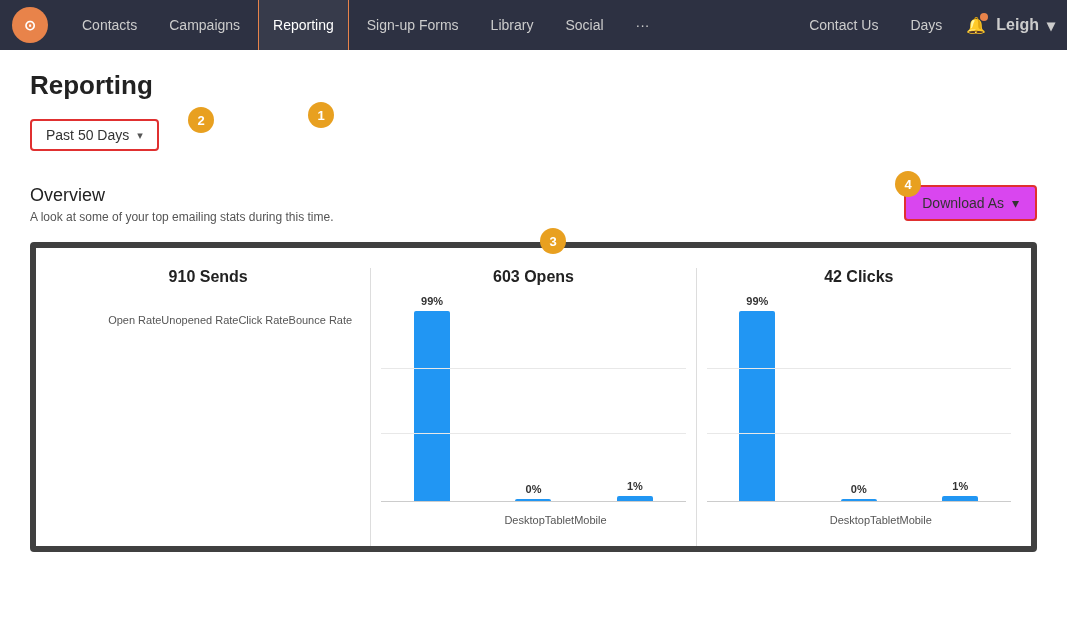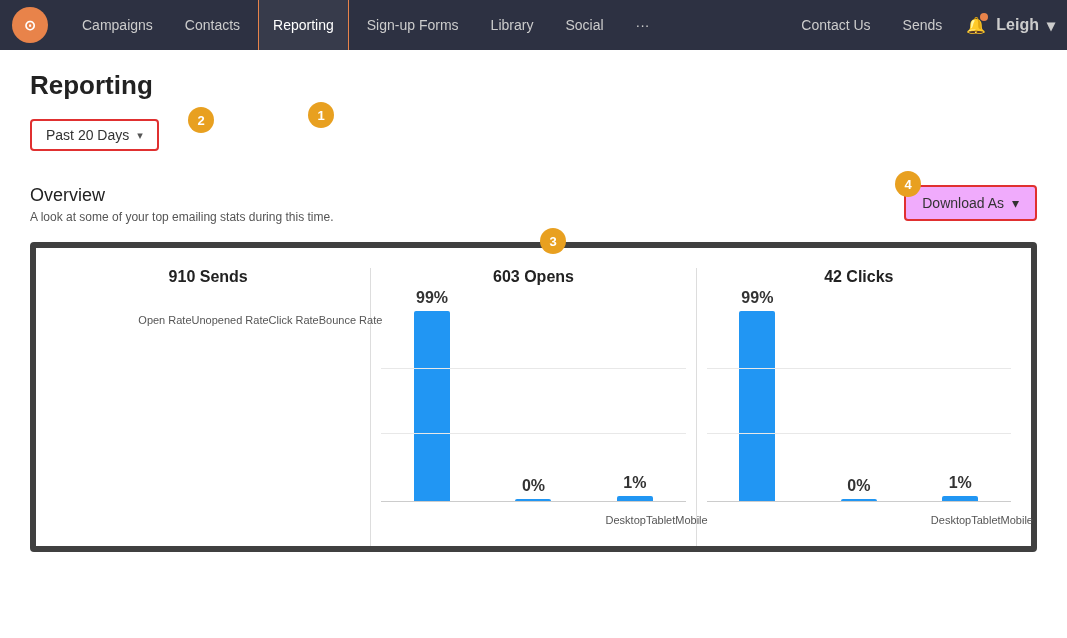--- a/index.html
+++ b/index.html
@@ -77,21 +77,21 @@
     .overview-sub { font-size: 12px; color: #555; }
 
     .download-btn-wrap { position: relative; }
     .download-btn {
       border: 2px solid #e03030;
       border-radius: 4px;
       padding: 8px 16px;
       font-size: 14px; color: #333;
       cursor: pointer;
       display: flex; align-items: center; gap: 8px;
-      background: #f0abfc;
+      background: #d946ef;
     }
 
     
     .chart-container {
       border: 6px solid #404040;
       border-radius: 4px;
       display: flex;
       padding: 20px 10px 0 10px;
       gap: 0;
       min-height: 300px;
@@ -128,74 +128,74 @@
     }
     .bars-area::before { top: 33%; }
     .bars-area::after { top: 66%; }
 
     .bar-group {
       display: flex;
       flex-direction: column;
       align-items: center;
       gap: 4px;
     }
-    .bar-pct { font-size: 16px; color: #333; font-weight: bold; }
+    .bar-pct { font-size: 11px; color: #333; font-weight: bold; }
     .bar {
       background: #2196f3;
       width: 36px;
       border-radius: 2px 2px 0 0;
     }
     .bar-label { font-size: 11px; color: #555; margin-top: 6px; white-space: nowrap; }
 
     .labels-row {
       display: flex;
-      justify-content: flex-end;
+      justify-content: center;
       width: 100%;
       padding-top: 6px;
       margin-left: 44px;
     }
   </style>
 </head>
 <body>
 
 <nav class="navbar">
   <div class="nav-logo">
     <span>⊙</span>
   </div>
   <div class="nav-items">
+    <div class="nav-item">Contacts</div>
     <div class="nav-item">Campaigns</div>
-    <div class="nav-item">Contacts</div>
     <div class="nav-item active">Reporting</div>
     <div class="nav-item">Sign-up Forms</div>
     <div class="nav-item">Library</div>
     <div class="nav-item">Social</div>
     <div class="nav-item">···</div>
   </div>
   <div class="nav-right">
     <div class="nav-item">Contact Us</div>
-    <div class="nav-item">Sends</div>
+    <div class="nav-item">Days</div>
     <div class="nav-bell">
       <span>🔔</span>
       <div class="nav-bell-dot"></div>
     </div>
     <div class="nav-user">
       <span>Leigh</span>
       <span>▾</span>
     </div>
   </div>
 </nav>
 
 <div class="main">
 
   <h1 class="page-title">Reporting</h1>
 
   
   <div class="date-filter-wrap" style="position:relative;">
     <div class="date-filter">
-      <span>Past 20 Days</span>
+      <span>Past 50 Days</span>
       <span class="date-filter-chevron">▾</span>
     </div>
     
     <div class="tooltip-circle tc2" style="top:-12px; left:158px; position:absolute;">2</div>
   </div>
 
   
   <div class="tooltip-circle" style="position:absolute; top:52px; left:308px;">1</div>
 
   

